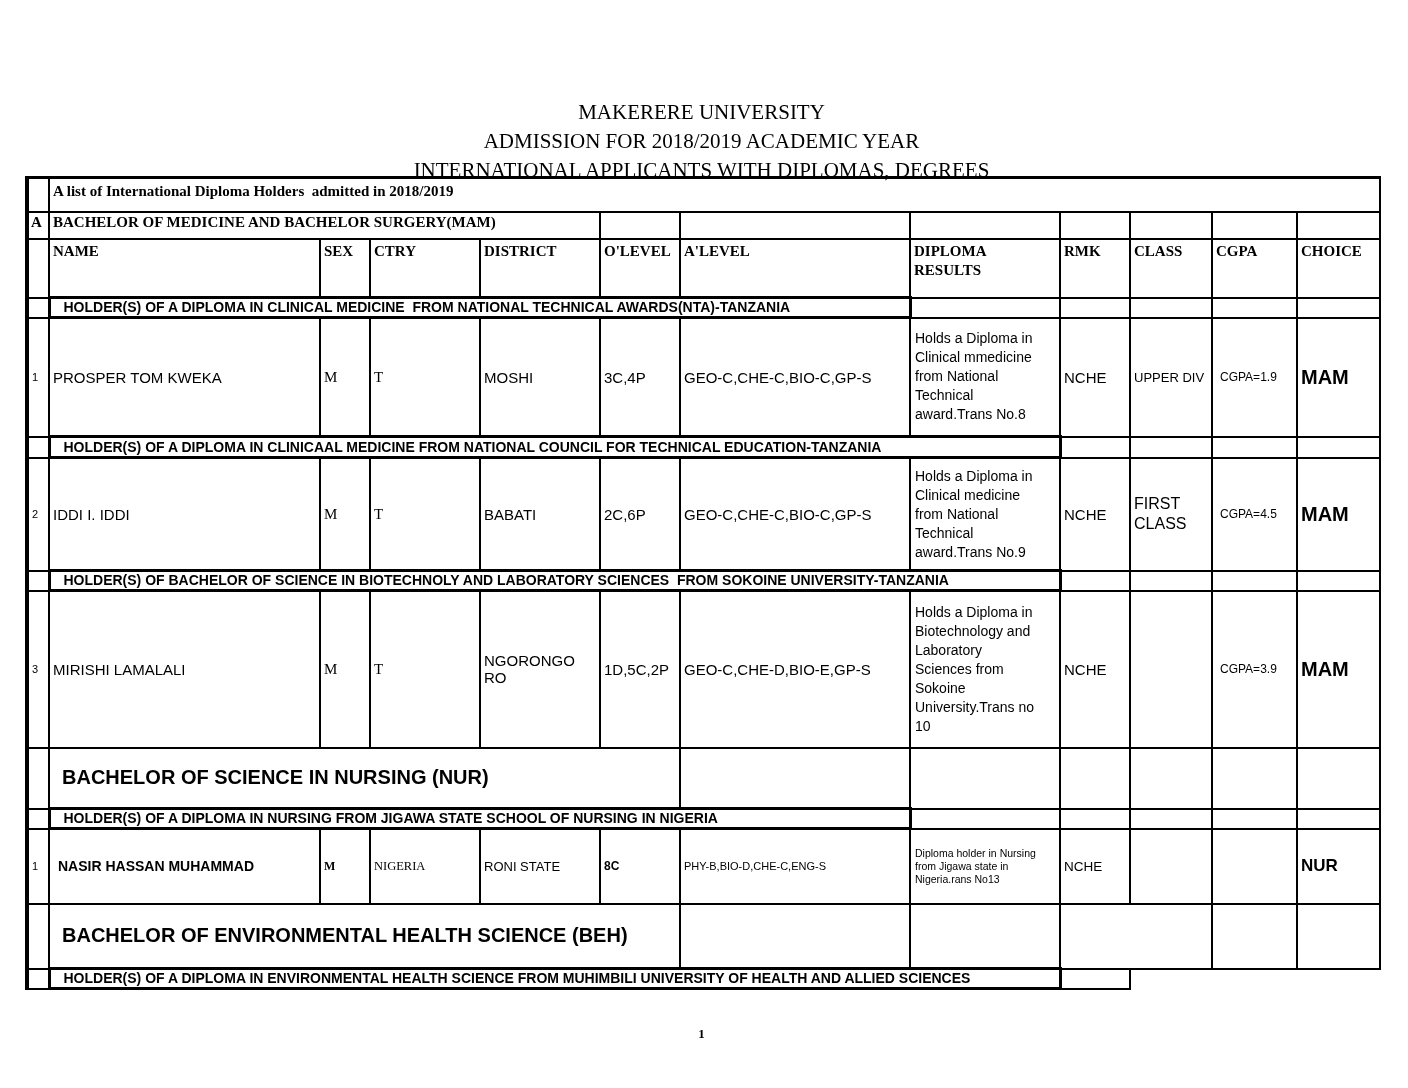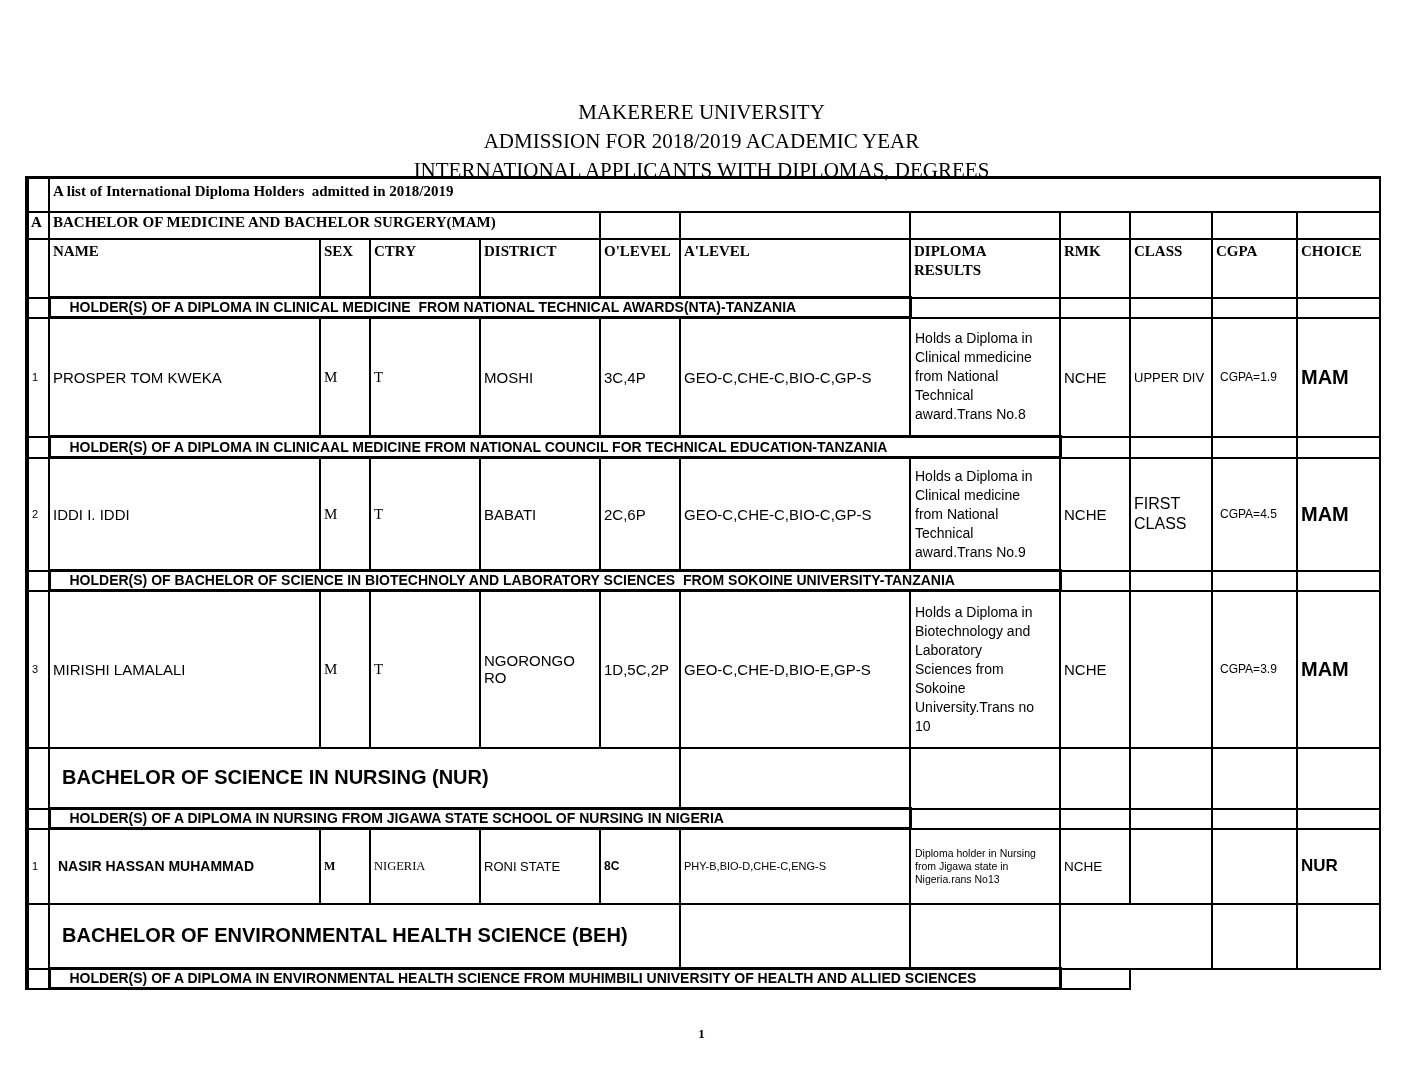--- a/index.html
+++ b/index.html
@@ -26,21 +26,21 @@
   }
   .secA{font-family:"Liberation Serif",serif;font-weight:bold;font-size:15px;vertical-align:top;padding-left:2px;}
   .secTitle{font-family:"Liberation Serif",serif;font-weight:bold;font-size:15px;vertical-align:top;}
   .h{
     font-family:"Liberation Serif",serif;font-weight:bold;font-size:15px;line-height:19px;
     vertical-align:top;padding:2px 3px;
   }
   .h-diploma{padding-right:40px;margin-top:16px;}
   .banner{
     border-width:3px;font-weight:bold;font-size:14px;line-height:15px;
-    white-space:pre;vertical-align:middle;padding-left:19px;
+    white-space:pre;vertical-align:middle;padding-left:13px;
   }
   .degree{font-weight:bold;font-size:20px;vertical-align:middle;padding-left:12px;}
   .d{font-size:15px;}
   .serifcell{font-family:"Liberation Serif",serif;}
   .district{word-break:break-all;padding-right:17px;}
   .dip{font-size:14px;line-height:19px;padding:2px 18px 2px 4px;}
   .dip-sm{font-size:10.5px;line-height:13px;padding:2px 6px 2px 4px;}
   .class-sm{font-weight:normal;font-size:13px;margin-left:32px;}
   .class-lg{font-size:16px;line-height:20px;}
   .cgpa{font-size:12px;padding-left:7px;}

